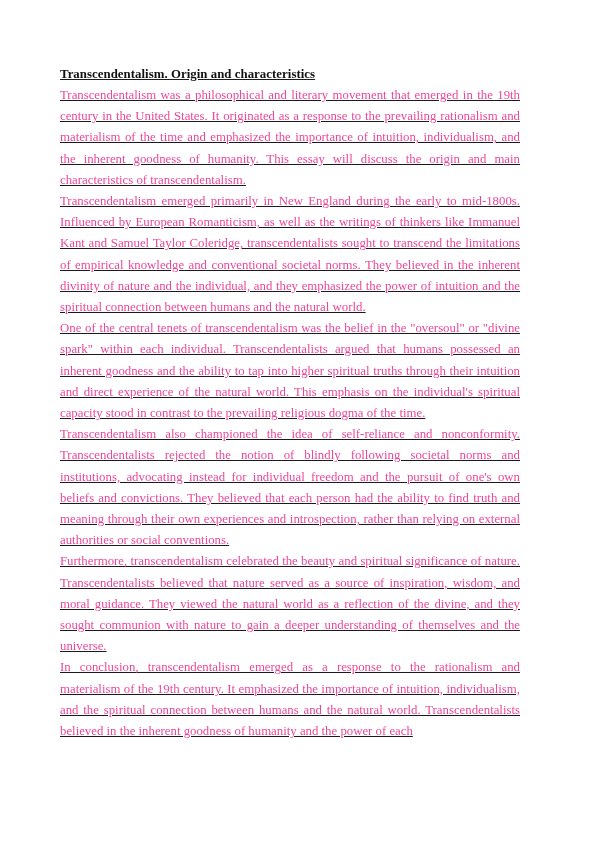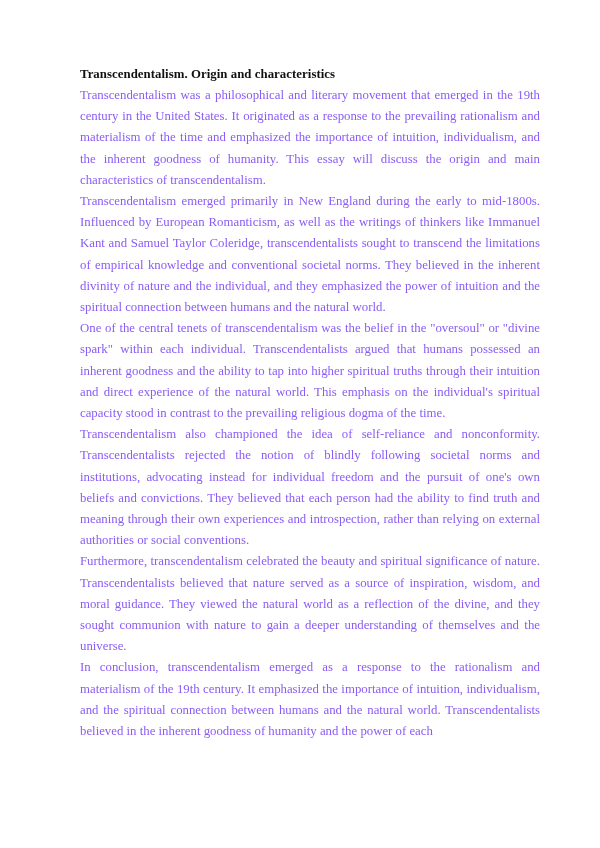--- a/index.html
+++ b/index.html
@@ -17,40 +17,41 @@
   }
   .page {
     position: relative;
     width: 600px;
     height: 848px;
     background: #ffffff;
     box-sizing: border-box;
   }
   .text-column {
     position: absolute;
-    left: 80px;
+    left: 60px;
     top: 64px;
     width: 460px;
+    text-decoration: underline;
   }
   .doc-heading {
     font-size: 12.8px;
     line-height: 21px;
     font-weight: bold;
     text-align: left;
     margin: 0 0 0 0;
     letter-spacing: 0.05px;
     color: #111111;
   }
   .doc-paragraph {
     font-size: 12.8px;
     line-height: 21.2px;
     text-align: justify;
     text-justify: inter-word;
     margin: 0;
-    color: #8b5cf6;
+    color: #ec4899;
     hyphens: none;
   }
   
   .doc-paragraph.tight {
     margin-top: 0;
   }
   .doc-paragraph.spaced {
   }
 </style>
 </head>

